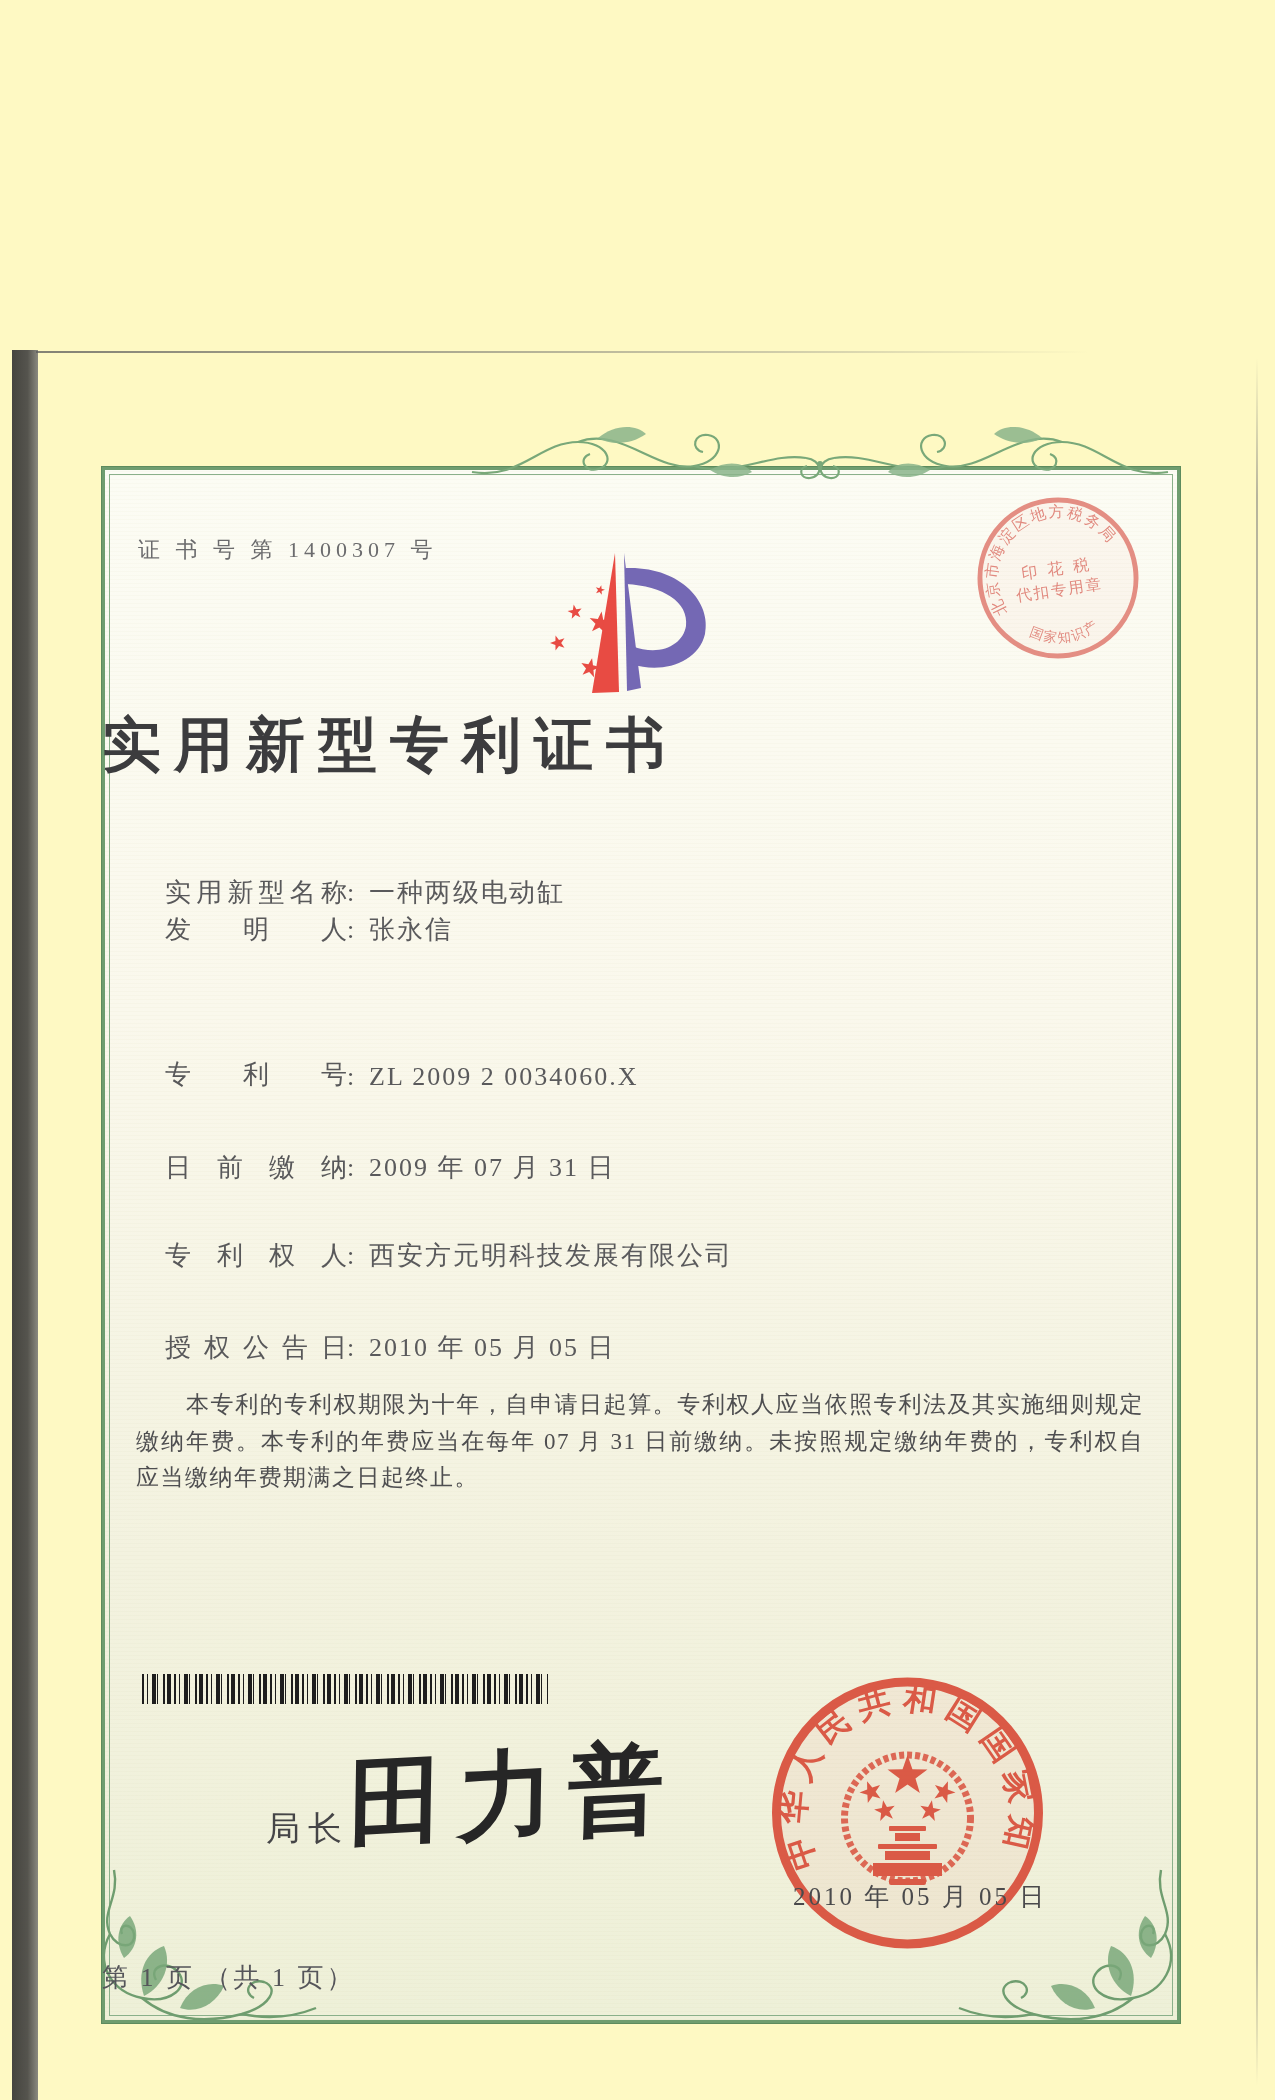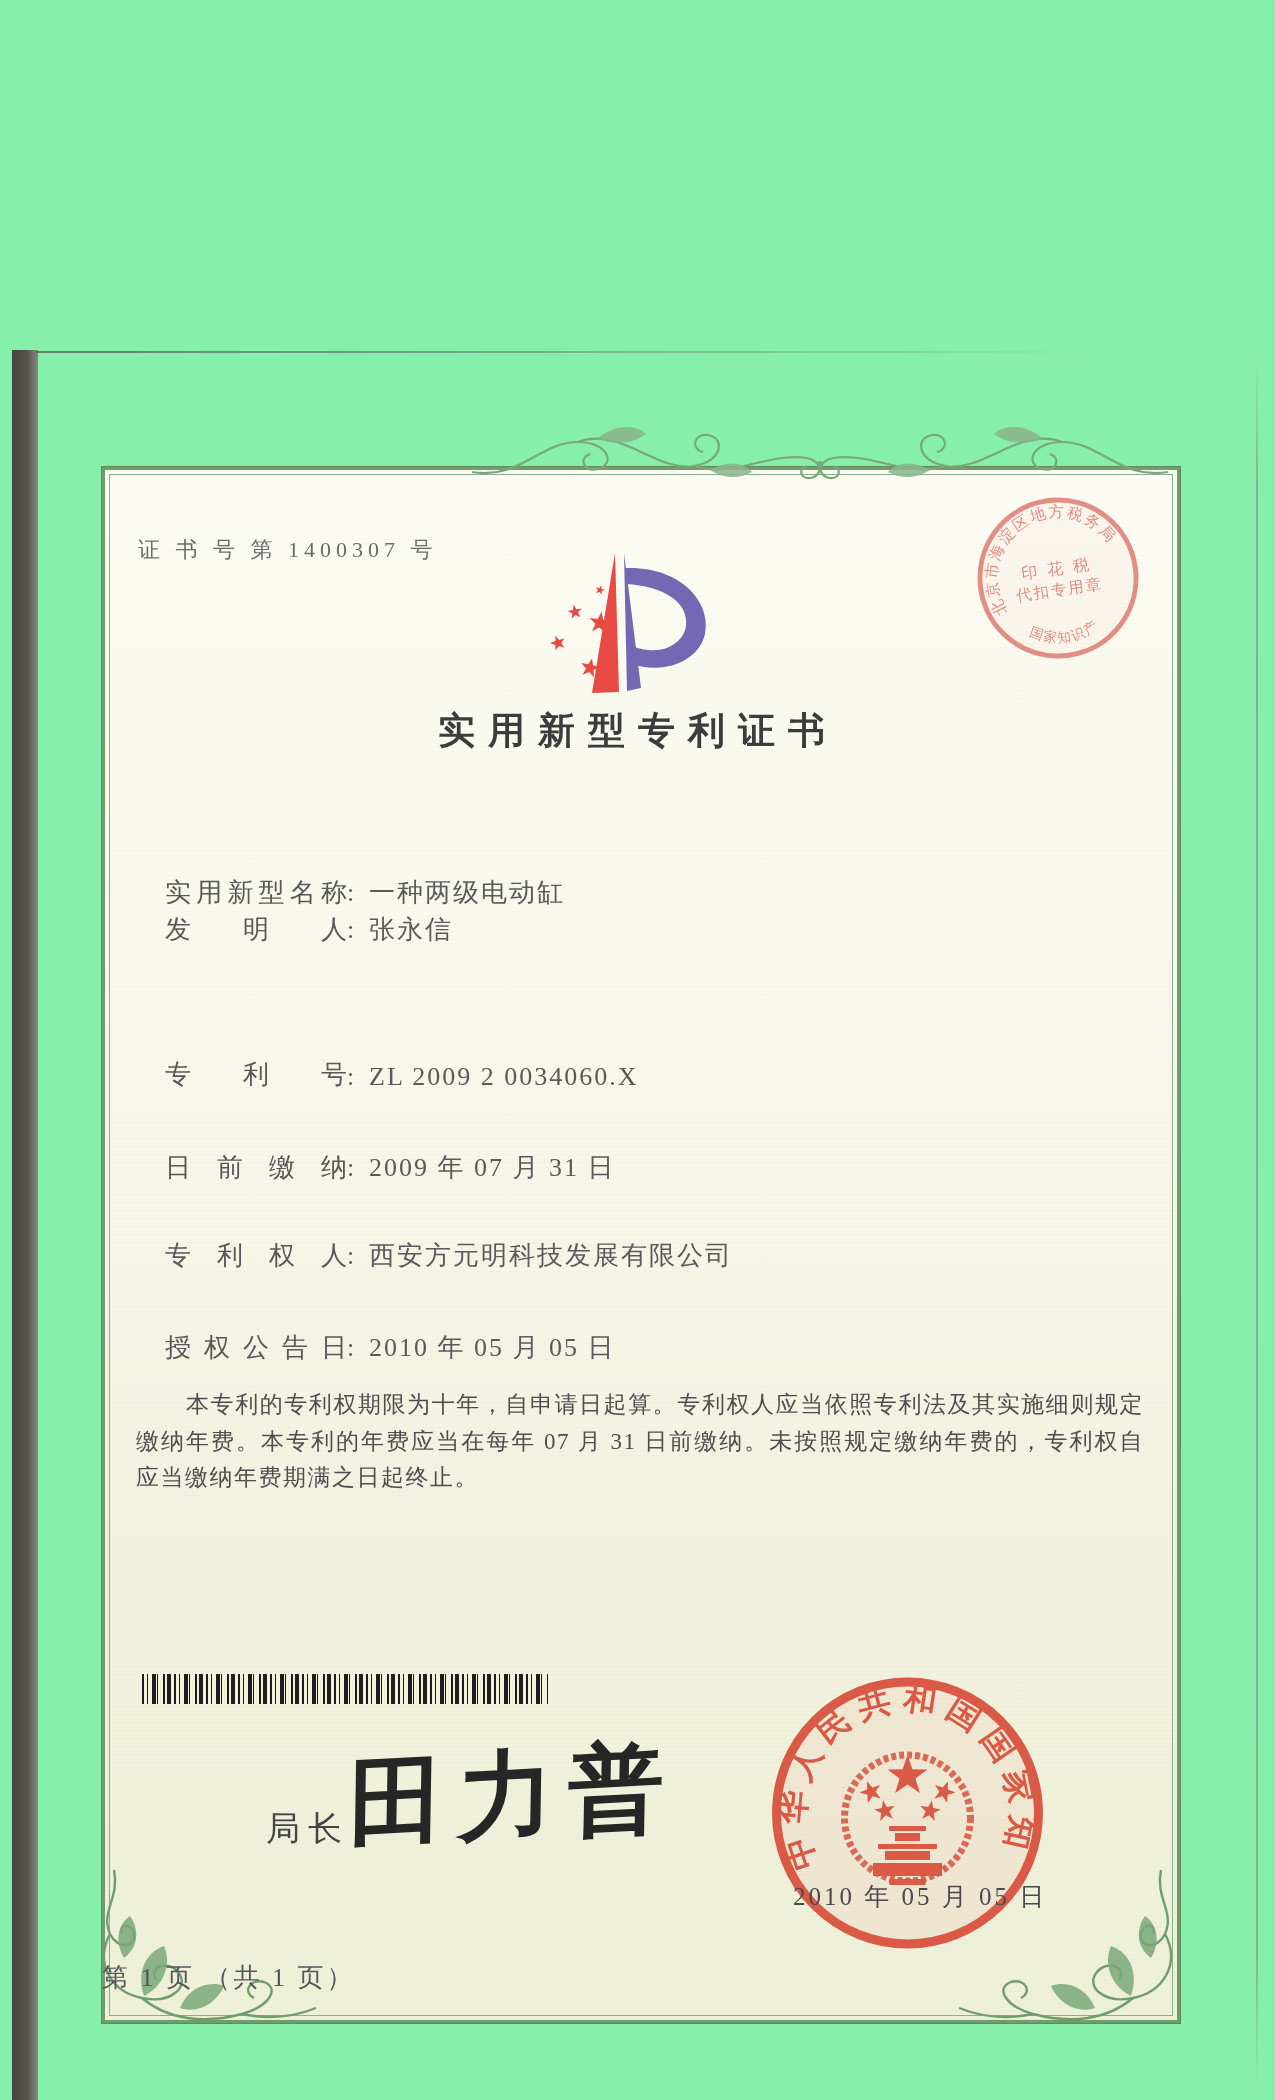--- a/index.html
+++ b/index.html
@@ -1,18 +1,18 @@
 <!DOCTYPE html>
 <html><head>
 <meta charset="utf-8">
 <style>
   html,body{margin:0;padding:0;background:#ffffff;}
   #page{
     position:relative;width:1275px;height:2100px;overflow:hidden;
-    background:#86efac;
+    background:#fef9c3;
     font-family:"Liberation Serif","DejaVu Serif",serif;
   }
   
   .scan-strip{position:absolute;left:12px;top:350px;width:26px;height:1750px;
     background:linear-gradient(90deg,#45443f,#55544e 60%,#8a897f 100%);}
   .scan-topline{position:absolute;left:36px;top:351px;width:1054px;height:2px;
     background:linear-gradient(90deg,rgba(90,90,90,.75),rgba(120,120,120,.35) 70%,rgba(150,150,150,0));}
   .scan-rightline{position:absolute;left:1256px;top:358px;width:2px;height:1728px;
     background:linear-gradient(180deg,rgba(140,140,140,0),rgba(125,125,125,.55) 8%,rgba(120,120,120,.5) 92%,rgba(150,150,150,0));}
   
@@ -21,22 +21,22 @@
     box-shadow:0 0 0 1px #5d8b5d;
     background:
       repeating-linear-gradient(0deg,rgba(190,190,140,.05) 0 1px,rgba(0,0,0,0) 1px 4px),
       linear-gradient(180deg,#fcfcf4 0%,#faf8ec 35%,#f3f2df 70%,#eef0d8 100%);}
   .frame::before{content:"";position:absolute;left:4px;top:4px;right:4px;bottom:4px;
     border:1px solid #8ab08a;}
   .ornament{position:absolute;pointer-events:none;}
   
   .cert-no{position:absolute;left:138px;top:535px;font-size:22px;letter-spacing:5px;color:#6b6b6d;z-index:2;}
   .logo{position:absolute;left:520px;top:542px;width:230px;height:160px;z-index:2;}
-  .title{position:absolute;left:102px;top:706px;width:1072px;text-align:center;
-    font-size:37px;font-weight:600;letter-spacing:13px;color:#3c3c3e;z-index:2;}
+  .title{position:absolute;left:102px;top:706px;width:1072px;
+    font-size:59px;font-weight:600;letter-spacing:13px;color:#3c3c3e;z-index:2;}
   .field-row{position:absolute;left:165px;font-size:26px;color:#58585a;white-space:nowrap;z-index:2;}
   .field-label{display:inline-block;width:182px;text-align:justify;text-align-last:justify;vertical-align:bottom;}
   .field-sep{display:inline-block;width:16px;}
   .field-value{display:inline-block;margin-left:6px;letter-spacing:2px;color:#5a5a5c;}
   .paragraphs{position:absolute;left:136px;top:1387px;width:1008px;z-index:2;}
   .paragraphs p{margin:0;text-indent:50px;font-size:23px;line-height:36.5px;
     letter-spacing:1.5px;color:#4e4e50;text-align:justify;}
   .barcode{position:absolute;left:142px;top:1674px;width:406px;height:30px;z-index:2;
     background-image:repeating-linear-gradient(90deg,
       #1d1d1d 0 2px,transparent 2px 5px,

